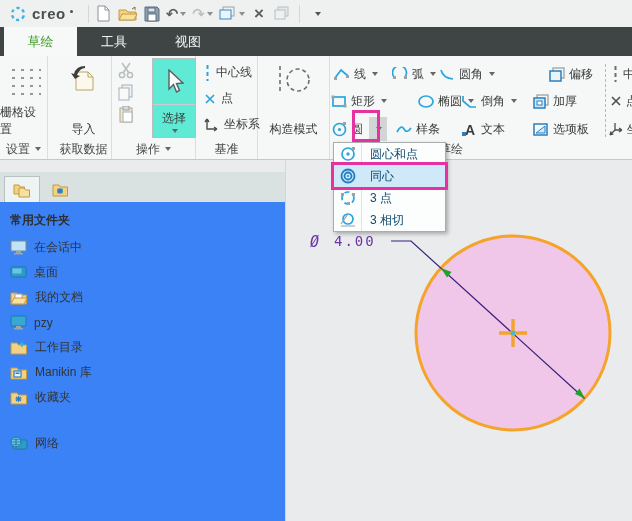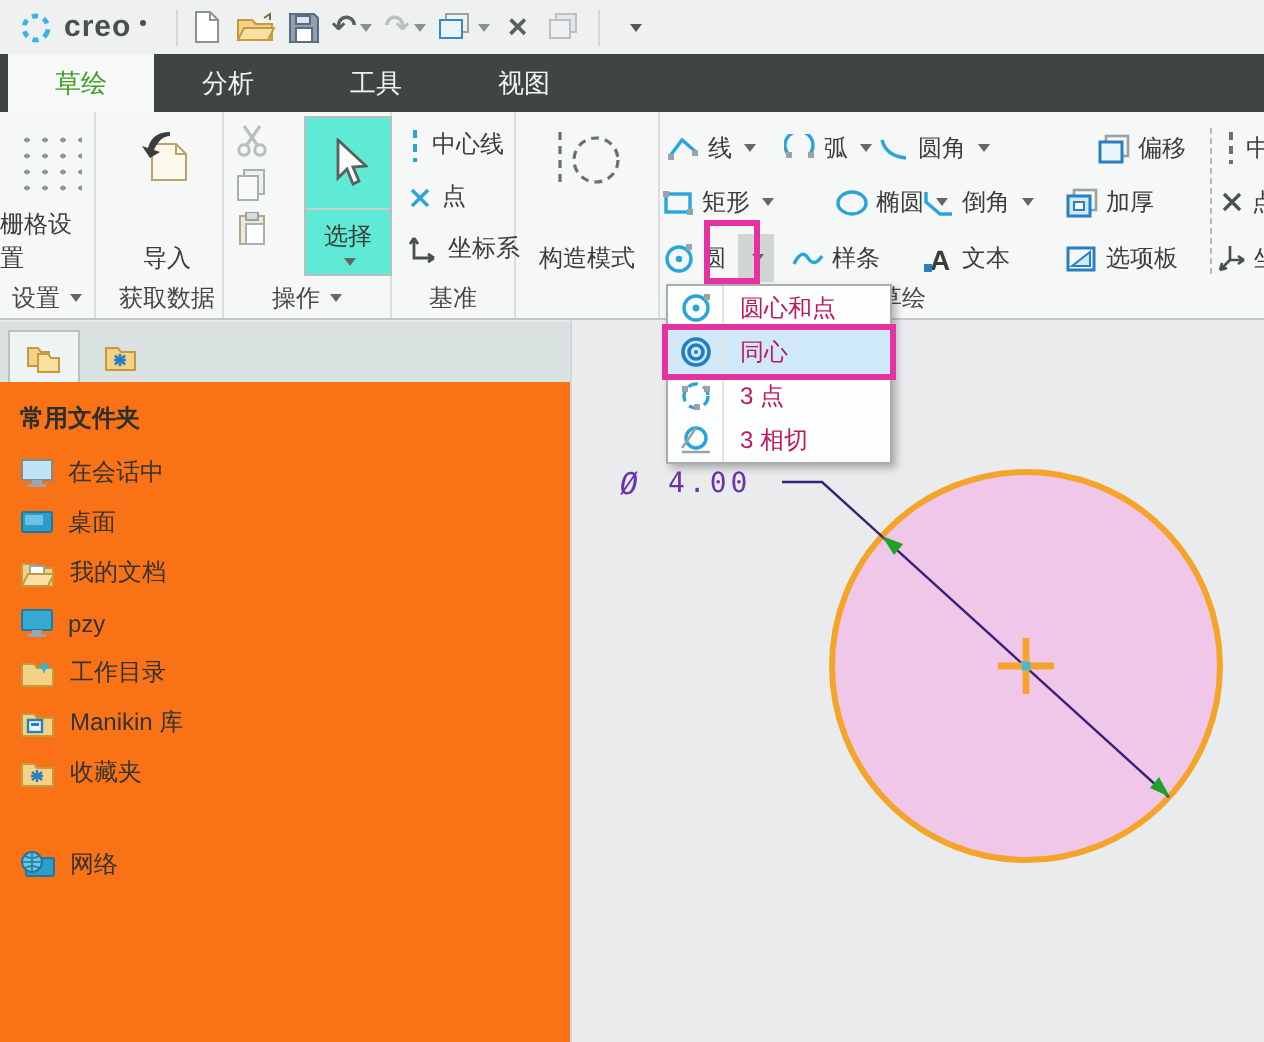--- a/index.html
+++ b/index.html
@@ -47,24 +47,24 @@
   .sk-cell { position:absolute; height:24px; display:flex; align-items:center; gap:4px; white-space:nowrap; }
   .dd { width:0; height:0; border-left:3.5px solid transparent; border-right:3.5px solid transparent; border-top:4px solid #666; margin-left:2px; }
   .circle-arrow-btn { width:18px; height:24px; background:#d2d5d5; display:flex; align-items:center; justify-content:center; margin-left:2px; }
   .dash-vsep { position:absolute; top:8px; bottom:22px; border-left:1px dashed #b5baba; }
   
   .magenta-box { position:absolute; border:3px solid #e632a0; z-index:30; pointer-events:none; }
   
   .menu { position:absolute; left:333px; top:142px; width:113px; background:#fcfdfd; border:1px solid #a9adad; box-shadow:2px 2px 4px rgba(0,0,0,.28); z-index:25; }
   .menu-item { height:22px; display:flex; align-items:center; position:relative; }
   .menu-item .ic { width:28px; height:22px; display:flex; align-items:center; justify-content:center; border-right:1px solid #e2e4e4; }
-  .menu-item .ml { padding-left:8px; color:#be185d; }
+  .menu-item .ml { padding-left:8px; color:#0c4a6e; }
   .menu-item.selected { background:#cfe9f8; box-shadow:0 0 0 3px #e632a0; z-index:2; }
   
-  .leftpanel { position:absolute; left:0; top:161px; width:328px; bottom:0; background:#f97316; }
+  .leftpanel { position:absolute; left:0; top:172px; width:328px; bottom:0; background:#3b82f6; }
   .ptabs { height:30px; background:#d9e1e1; display:flex; align-items:flex-end; padding-left:4px; gap:2px; }
   .ptab { width:36px; height:26px; display:flex; align-items:center; justify-content:center; }
   .ptab.active { background:#eef4f4; border:1px solid #b9c1c1; border-bottom:none; }
   .phead { font-weight:bold; color:#2e2e2e; padding:10px 0 6px 10px; }
   .pitem { height:25px; display:flex; align-items:center; gap:7px; padding-left:10px; color:#333; font-size:12px; }
   .pnet { margin-top:21px; }
   
   .canvas { position:absolute; left:285px; top:160px; right:0; bottom:0; background:#e9ebed; border-left:1px solid #d2d6d8; }
   svg text { font-family:"DejaVu Sans Mono","Liberation Mono",monospace; }
   .dim-text { fill:#6b35a8; font-size:14px; letter-spacing:2px; }
@@ -129,21 +129,20 @@
     </div>
     <div class="vsep"></div>
     <div class="qbtn">
       <span class="mini-arrow dark"></span>
     </div>
   </div>
 </div>
 
 <div class="tabbar">
   <div class="tab active">草绘</div>
-  <div class="tab plain">分析</div>
   <div class="tab plain">工具</div>
   <div class="tab plain">视图</div>
 </div>
 
 <div class="ribbon">
 
   <div class="rgroup" style="left:0; width:48px;">
     <div class="bigbtn">
       <div class="grid-dots"></div>
       <span class="cap">栅格设置</span>

